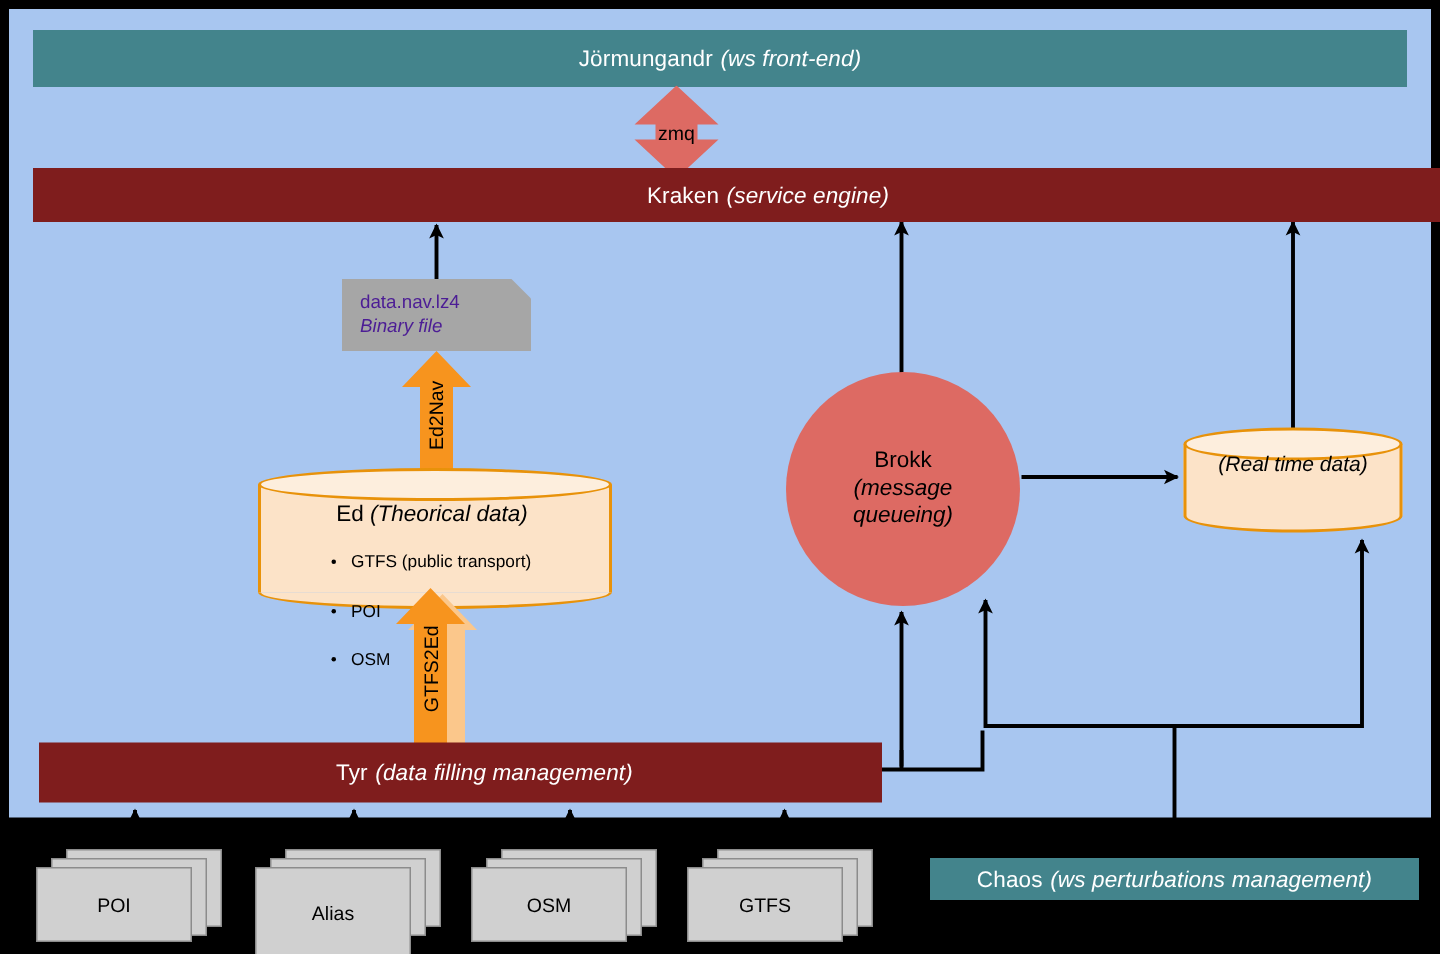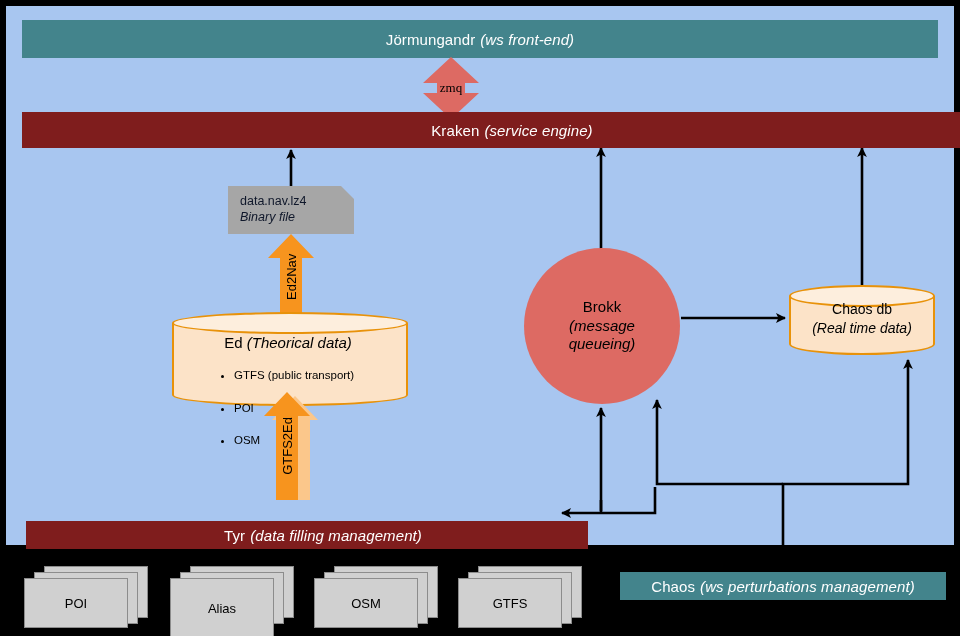--- a/index.html
+++ b/index.html
@@ -7,21 +7,21 @@
   #stage{position:relative;width:960px;height:636px;background:#000;}
 
   .panel{position:absolute;background:#a8c6f0;}
 
   .bar{position:absolute;border-radius:0;display:flex;align-items:center;
        justify-content:center;color:#ffffff;font-size:15px;letter-spacing:.1px;}
   .bar .it{font-style:italic;margin-left:5px;}
   .teal{background:#43848c;}
   .blue{background:#7f1d1d;padding-left:32px;}
 
-  .graybox{position:absolute;background:#a6a6a6;color:#0f172a;font-size:12.5px;
+  .graybox{position:absolute;background:#a6a6a6;color:#4c1d95;font-size:12.5px;
            padding:8px 0 0 12px;box-sizing:border-box;
            clip-path:polygon(0 0, calc(100% - 13px) 0, 100% 13px, 100% 100%, 0 100%);}
   .graybox .l2{font-style:italic;margin-top:2px;}
 
   .cyl{position:absolute;}
   .cyl .body{position:absolute;left:0;right:0;top:11px;bottom:11px;background:#fce3c8;
              border-left:2px solid #e8920a;border-right:2px solid #e8920a;box-sizing:border-box;}
   .cyl .top{position:absolute;left:0;right:0;top:0;height:22px;background:#fdeedd;
             border:2px solid #e8920a;border-radius:50%/50%;box-sizing:border-box;}
   .cyl .bot{position:absolute;left:0;right:0;bottom:0;height:22px;background:#fce3c8;
@@ -31,21 +31,21 @@
   .circle{position:absolute;border-radius:50%;background:#dd6a63;display:flex;
           flex-direction:column;align-items:center;justify-content:center;color:#000;
           font-size:15px;line-height:1.25;text-align:center;}
   .circle .it{font-style:italic;}
 
   .oarrow{position:absolute;background:#f7941e;}
   .oarrow .lbl{position:absolute;left:0;top:0;width:100%;height:100%;
                display:flex;align-items:center;justify-content:center;
                color:#000;font-size:13px;writing-mode:vertical-rl;transform:rotate(180deg);}
 
-  .zmq{position:absolute;font-family:Liberation Serif, serif;}
+  .zmq{position:absolute;}
   .zmq .lbl{position:absolute;left:0;top:0;width:100%;height:100%;display:flex;
             align-items:center;justify-content:center;font-size:13px;color:#000;}
 
   .docstack{position:absolute;}
   .doc{position:absolute;background:#d0d0d0;border:1px solid #8c8c8c;box-sizing:border-box;}
   .doc .dl{position:absolute;left:0;right:0;top:0;bottom:0;display:flex;
            align-items:center;justify-content:center;font-size:13px;color:#000;}
 
   .edtext{position:absolute;color:#000;}
   .edtitle{font-size:15px;text-align:center;}
@@ -160,25 +160,24 @@
     <div class="it">(message</div>
     <div class="it">queueing)</div>
   </div>
 
   <div class="cyl" style="left:789px;top:285px;width:146px;height:70px;">
     <div class="body"></div>
     <div class="bot"></div>
     <div class="top"></div>
   </div>
   <div class="edtext" style="left:789px;top:300px;width:146px;text-align:center;font-size:14px;line-height:1.35;">
-    <div>Chaos db</div>
     <div style="font-style:italic;">(Real time data)</div>
   </div>
 
-  <div class="bar blue" style="left:26px;top:521px;width:530px;height:28px;">
+  <div class="bar blue" style="left:26px;top:495px;width:530px;height:40px;">
     <span>Tyr</span>
     <span class="it">(data filling management)</span>
   </div>
 
   <div class="bar teal" style="left:620px;top:572px;width:326px;height:28px;">
     <span>Chaos</span>
     <span class="it">(ws perturbations management)</span>
   </div>
 
   <div class="docstack" style="left:24px;top:566px;width:124px;height:62px;">

